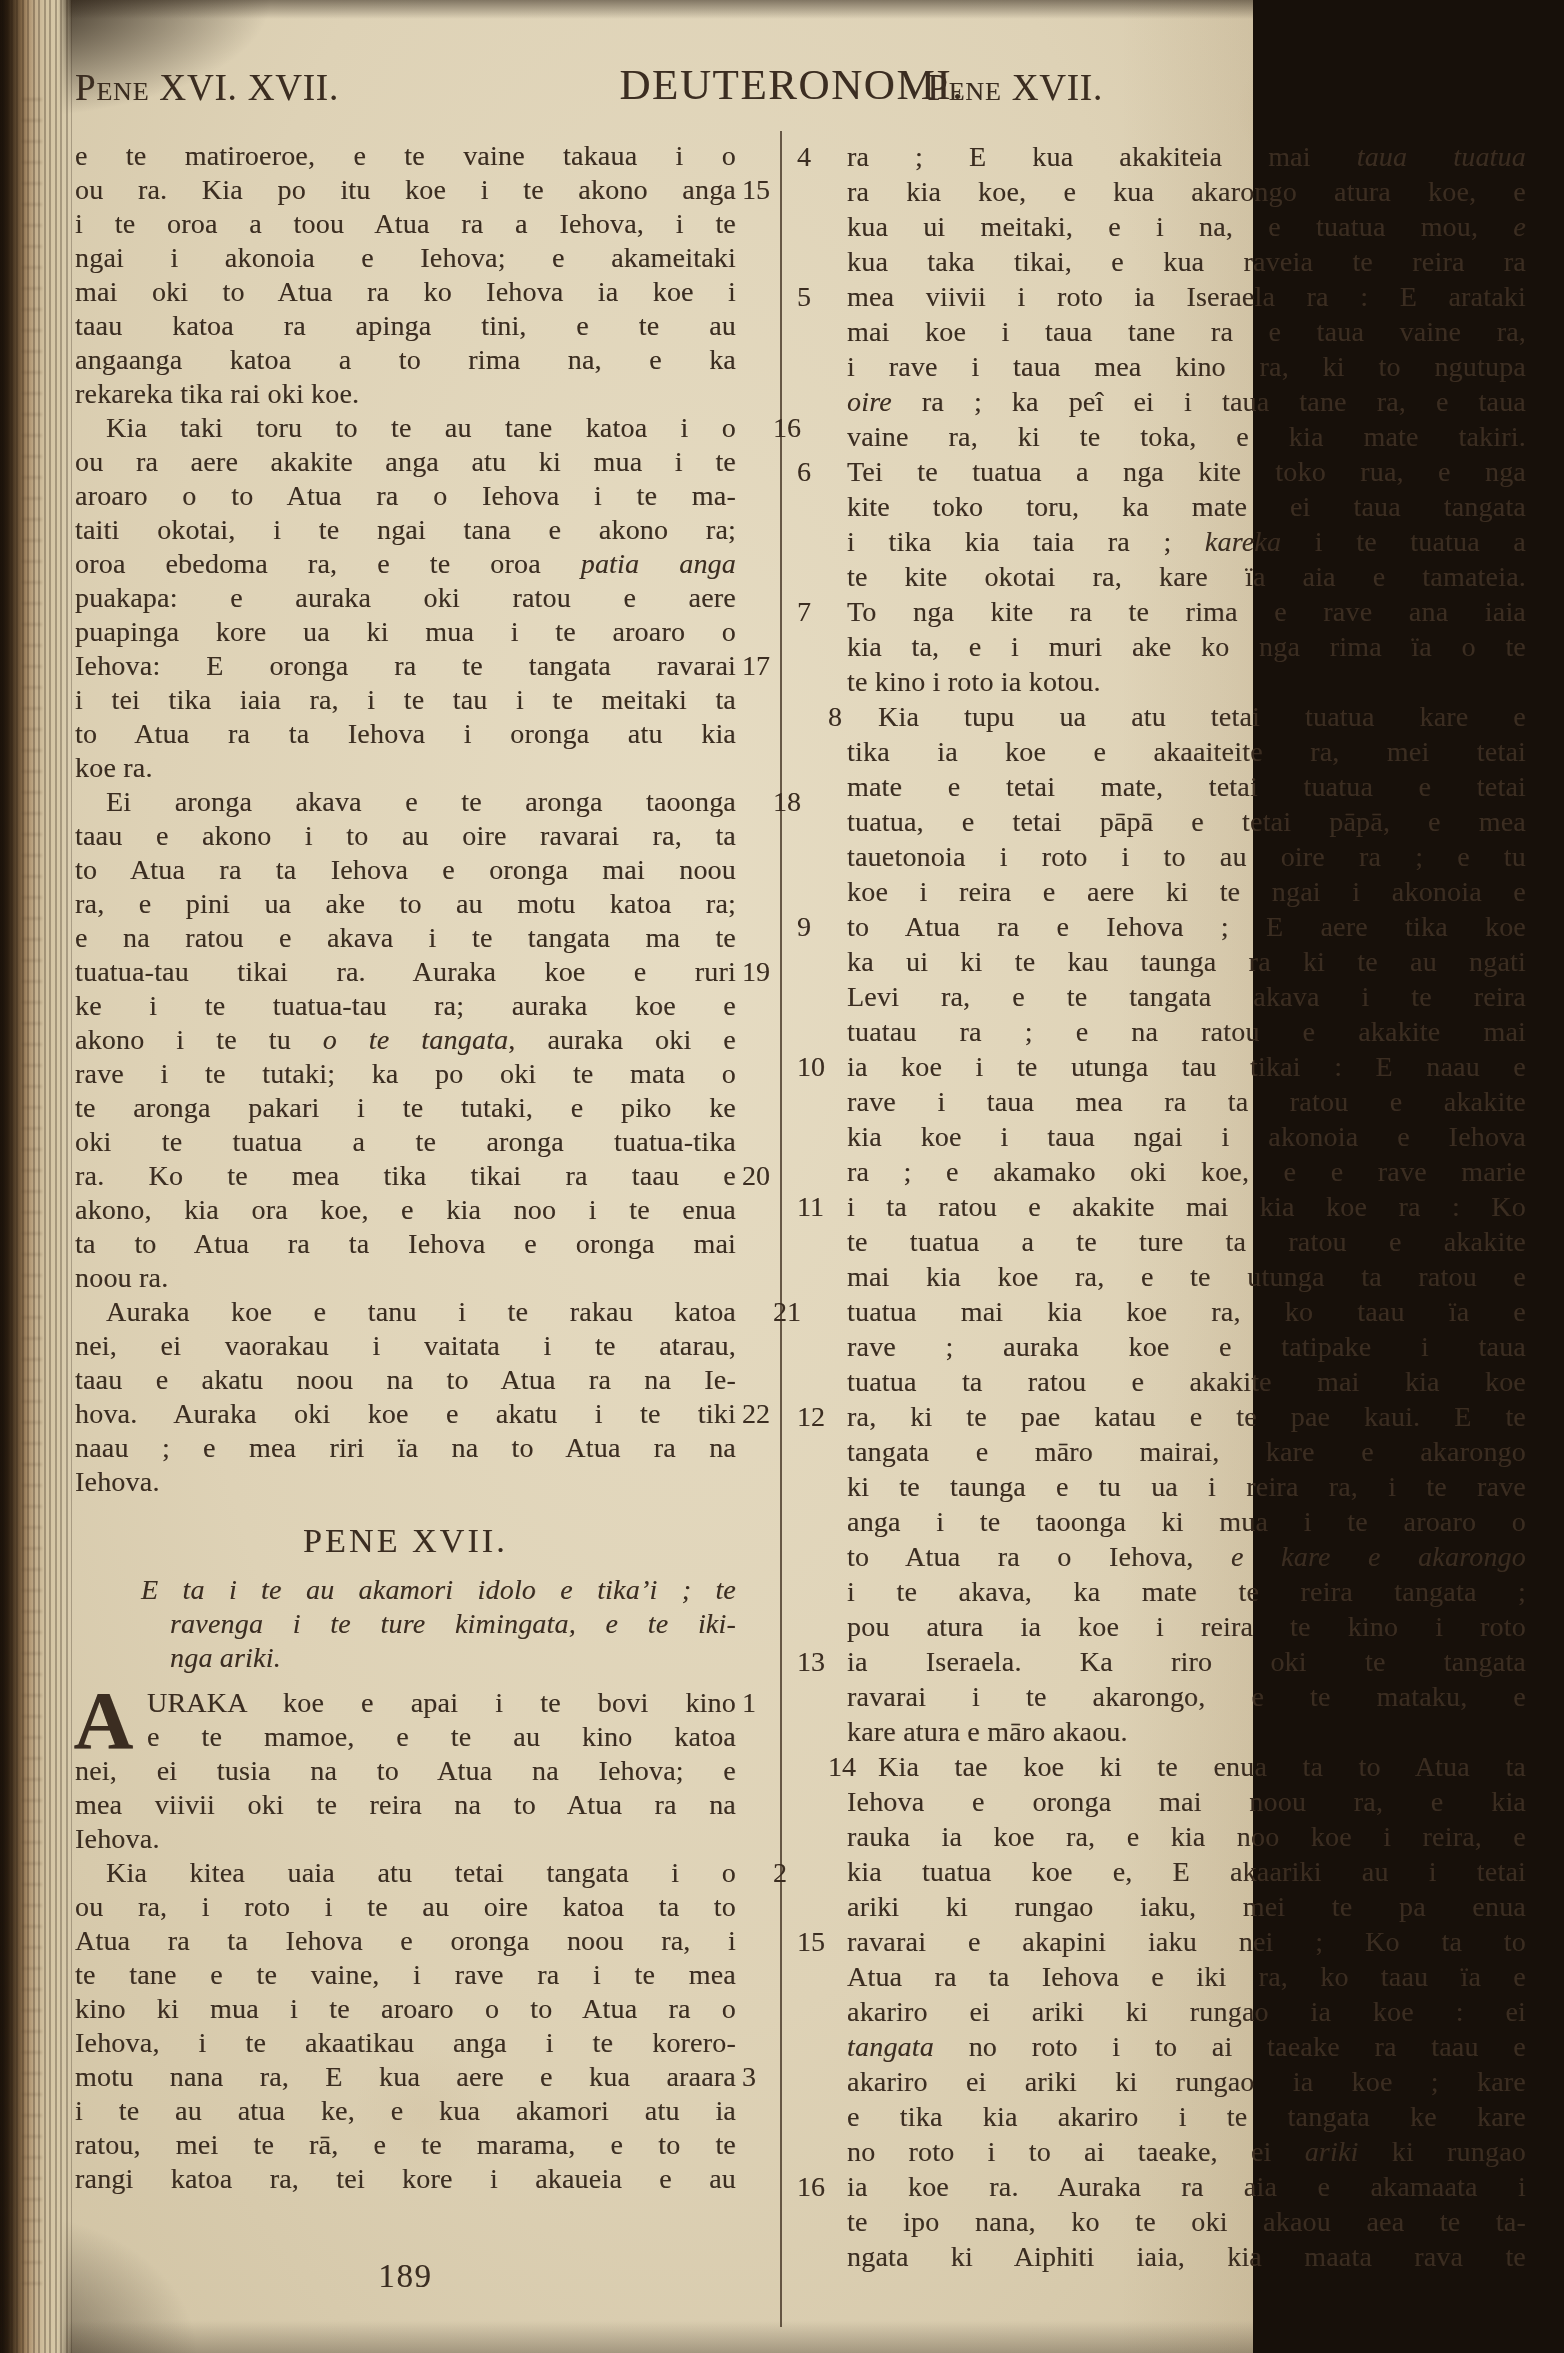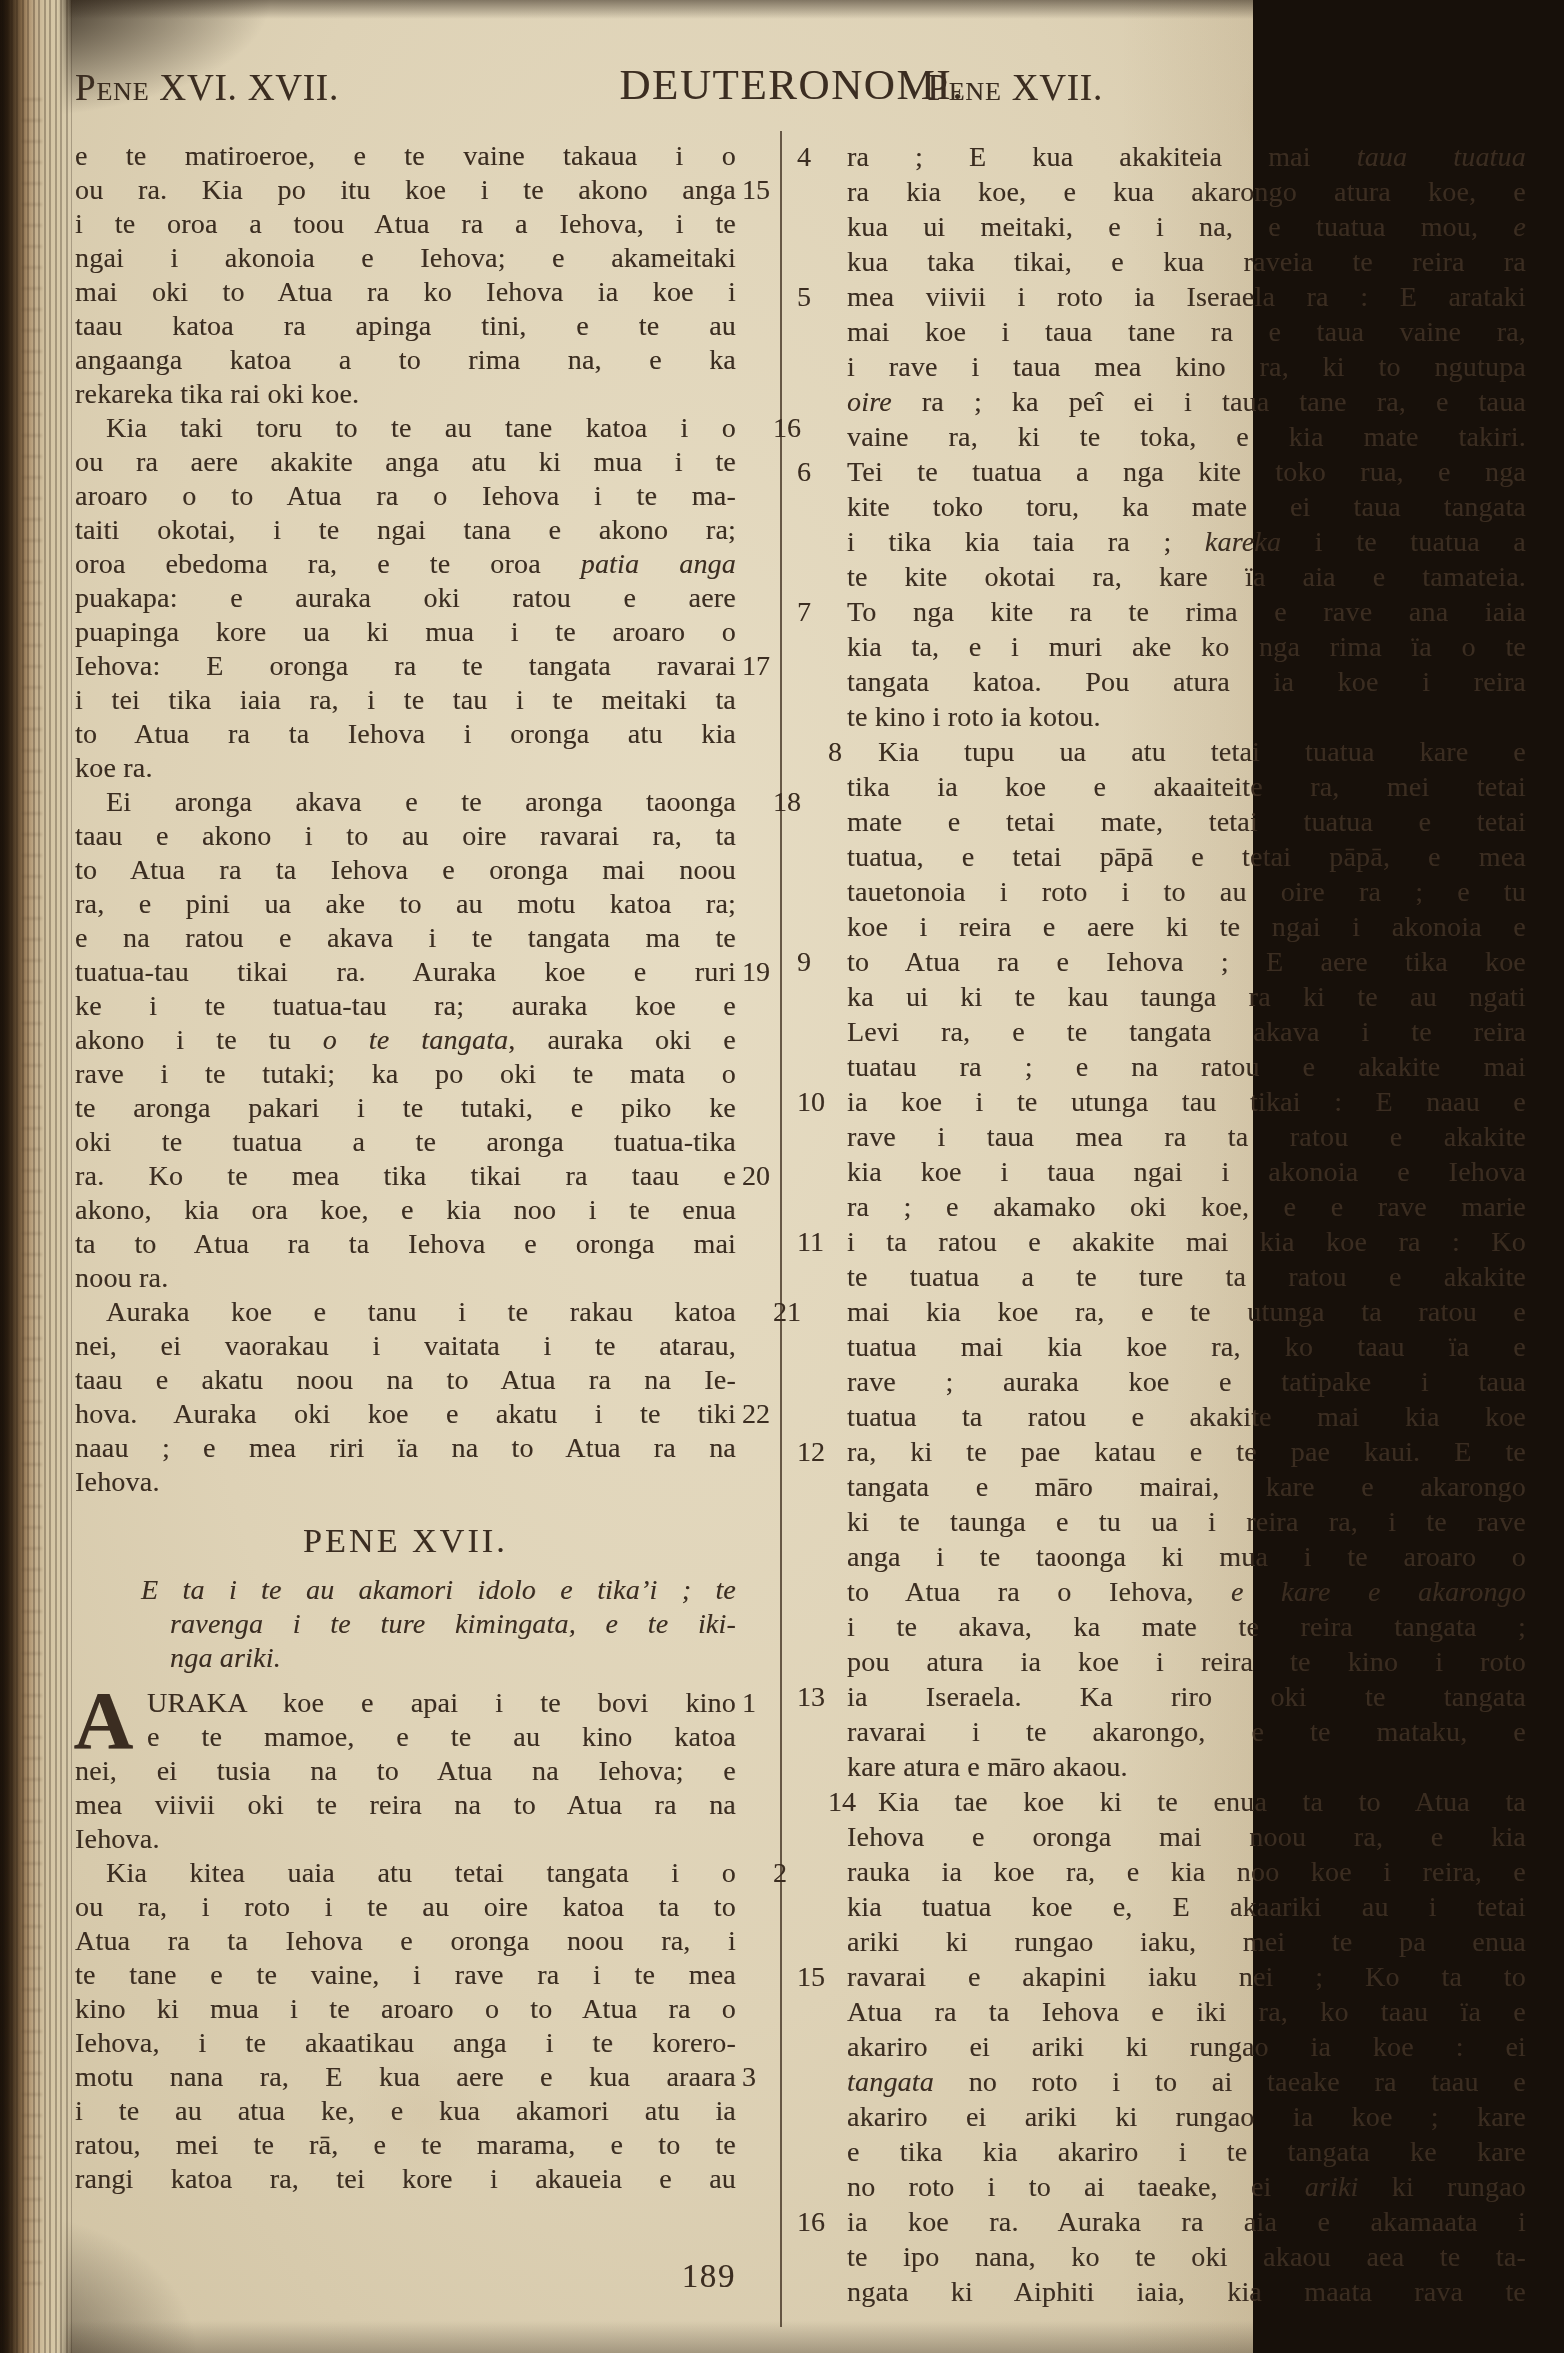--- a/index.html
+++ b/index.html
@@ -49,21 +49,21 @@
   .vn.R{left:-50px;width:45px;text-align:left;}
   .chap{height:39px;line-height:39px;margin:22px 0 12.5px;text-align:center;font-size:34px;letter-spacing:3.1px;}
   .summary{margin:0 0 11px;}
   .summary .ln{font-style:italic;line-height:35px;height:35px;}
   .summary .sm0{padding-left:66px;}
   .summary .sm1{padding-left:95px;}
   .summary .sm2{padding-left:95px;}
   .dcwrap{position:relative;}
   .dropcap{position:absolute;left:-1.6px;top:2.3px;font-size:83px;line-height:64px;font-weight:bold;}
   .ln.dc{padding-left:72px;}
-  #page-number{position:absolute;left:75px;top:2258px;width:661px;text-align:right;font-size:33px;letter-spacing:1.6px;}
+  #page-number{position:absolute;left:75px;top:2258px;width:661px;text-align:center;font-size:33px;letter-spacing:1.6px;}
 </style>
 </head>
 <body>
 
 <div id="page">
   <div id="edge"></div>
   <div id="hdr-left">Pene XVI. XVII.</div>
   <div id="hdr-center">DEUTERONOMI.</div>
   <div id="hdr-right">Pene XVII.</div>
   <div id="divider"></div>
@@ -142,21 +142,20 @@
       <div class="ln">mai koe i taua tane ra e taua vaine ra,</div>
       <div class="ln">i rave i taua mea kino ra, ki to ngutupa</div>
       <div class="ln"><i>oire</i> ra ;  ka peî ei i taua tane ra, e taua</div>
       <div class="ln">vaine ra, ki te toka, e kia mate takiri.</div>
       <div class="ln">Tei te tuatua a nga kite toko rua, e nga<span class="vn R">6</span></div>
       <div class="ln">kite toko toru, ka mate ei taua tangata</div>
       <div class="ln">i tika kia taia ra ;  <i>kareka</i> i te tuatua a</div>
       <div class="ln">te kite okotai ra, kare ïa aia e tamateia.</div>
       <div class="ln">To nga kite ra te rima e rave ana iaia<span class="vn R">7</span></div>
       <div class="ln">kia ta, e i muri ake ko nga rima ïa o te</div>
-      <div class="ln">tangata katoa.  Pou atura ia koe i reira</div>
       <div class="ln nj">te kino i roto ia kotou.</div>
       <div class="ln ind">Kia tupu ua atu tetai tuatua kare e<span class="vn R">8</span></div>
       <div class="ln">tika ia koe e akaaiteite ra, mei tetai</div>
       <div class="ln">mate e tetai mate, tetai tuatua e tetai</div>
       <div class="ln">tuatua, e tetai pāpā e tetai pāpā, e mea</div>
       <div class="ln">tauetonoia i roto i to au oire ra ;  e tu</div>
       <div class="ln">koe i reira e aere ki te ngai i akonoia e</div>
       <div class="ln">to Atua ra e Iehova ;  E aere tika koe<span class="vn R">9</span></div>
       <div class="ln">ka ui ki te kau taunga ra ki te au ngati</div>
       <div class="ln">Levi ra, e te tangata akava i te reira</div>

